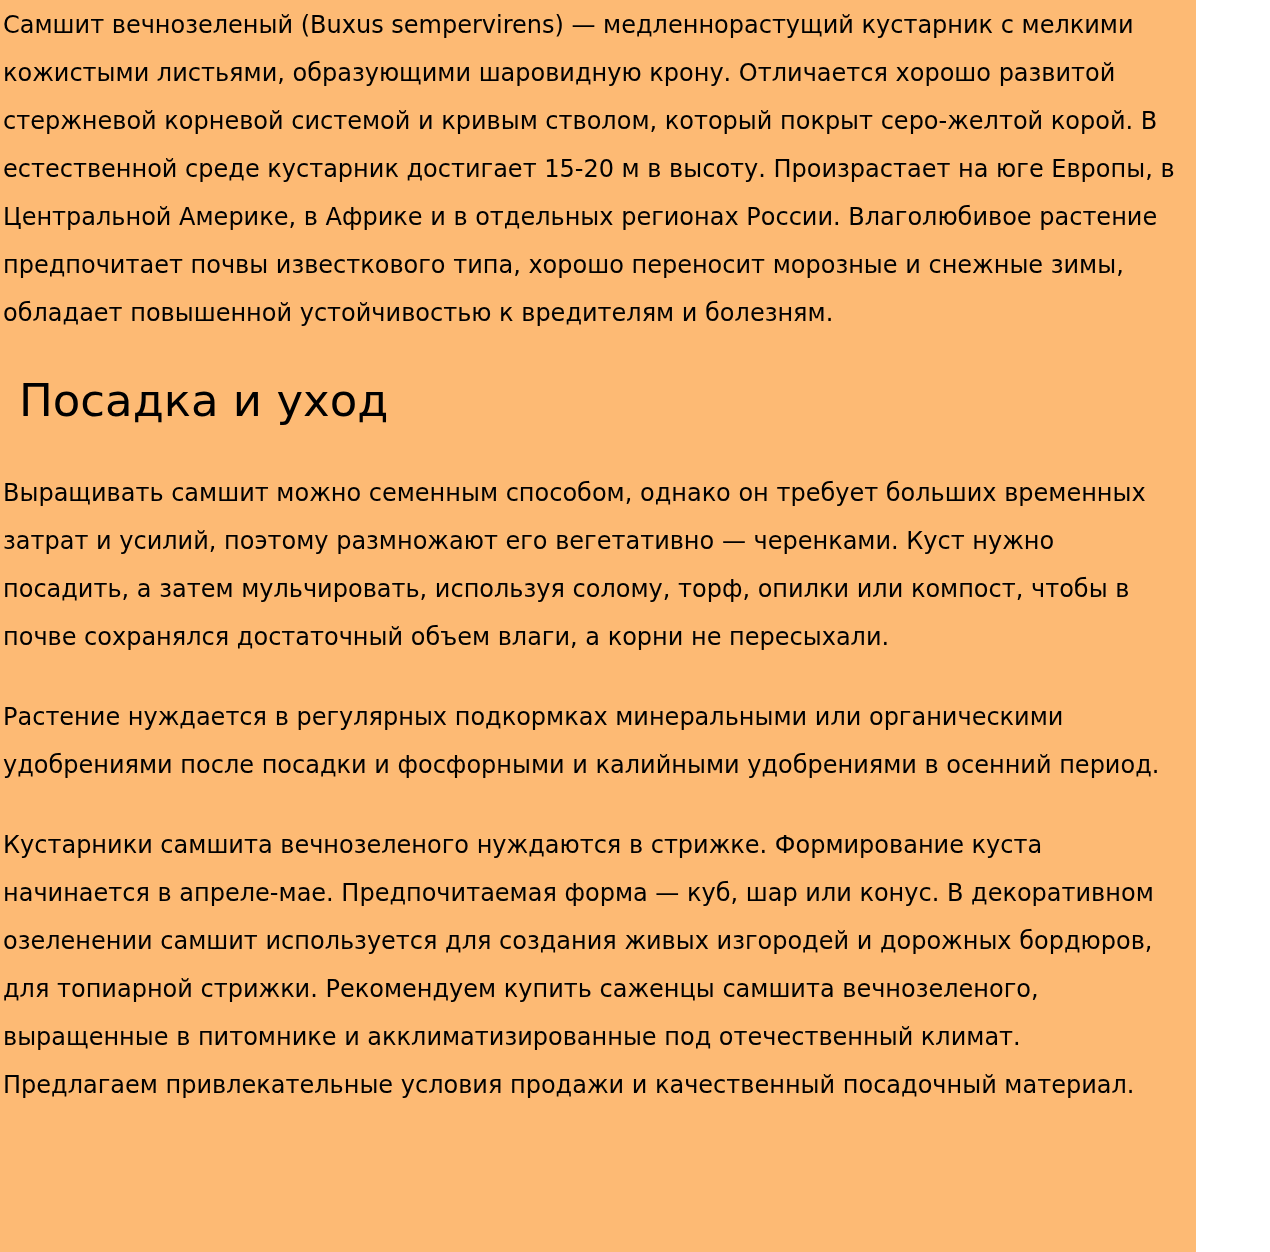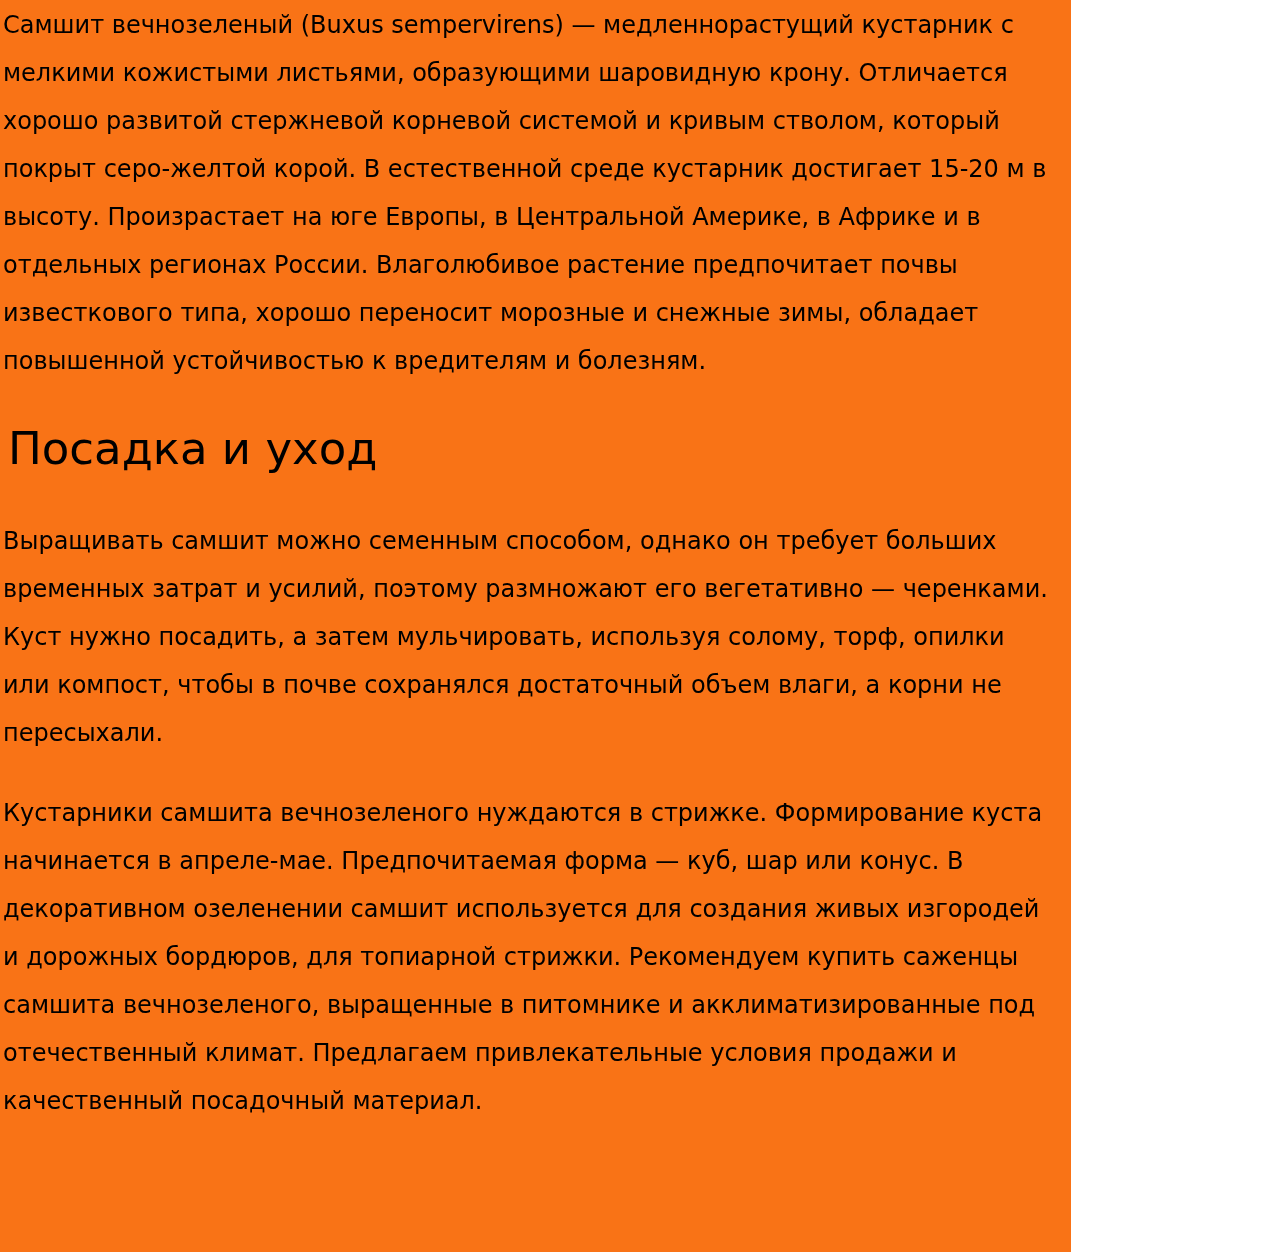--- a/index.html
+++ b/index.html
@@ -2,52 +2,53 @@
 <html lang="ru"><head>
 <meta charset="utf-8">
 <style>
   html, body {
     margin: 0;
     padding: 0;
     background: #ffffff;
   }
   .page {
     position: relative;
-    width: 1071px;
+    width: 1196px;
     height: 1252px;
     box-sizing: border-box;
     overflow: hidden;
-    background: #f97316;
+    background: #fdba74;
     color: #000000;
     font-family: "DejaVu Sans", "Liberation Sans", sans-serif;
     padding: 1px 14px 0 3px;
   }
   .page p {
     font-size: 24px;
     line-height: 2;
     margin: 0 0 32px 0;
     color: #000000;
   }
   .page h2 {
     font-size: 45px;
     font-weight: 400;
     line-height: 1.05;
-    margin: 40px 0 45px 5px;
+    margin: 40px 0 45px 16px;
     color: #000000;
     max-width: 1100px;
   }
 </style>
 </head>
 <body>
 
 <div class="page">
 
   <p>Самшит вечнозеленый (Buxus sempervirens) — медленнорастущий кустарник с мелкими кожистыми листьями, образующими шаровидную крону. Отличается хорошо развитой стержневой корневой системой и кривым стволом, который покрыт серо-желтой корой. В естественной среде кустарник достигает 15-20 м в высоту. Произрастает на юге Европы, в Центральной Америке, в Африке и в отдельных регионах России. Влаголюбивое растение предпочитает почвы известкового типа, хорошо переносит морозные и снежные зимы, обладает повышенной устойчивостью к вредителям и болезням.</p>
 
   <h2>Посадка и уход</h2>
 
   <p>Выращивать самшит можно семенным способом, однако он требует больших временных затрат и усилий, поэтому размножают его вегетативно — черенками. Куст нужно посадить, а затем мульчировать, используя солому, торф, опилки или компост, чтобы в почве сохранялся достаточный объем влаги, а корни не пересыхали.</p>
 
+  <p>Растение нуждается в регулярных подкормках минеральными или органическими удобрениями после посадки и фосфорными и калийными удобрениями в осенний период.</p>
 
 
   <p>Кустарники самшита вечнозеленого нуждаются в стрижке. Формирование куста начинается в апреле-мае. Предпочитаемая форма — куб, шар или конус. В декоративном озеленении самшит используется для создания живых изгородей и дорожных бордюров, для топиарной стрижки. Рекомендуем купить саженцы самшита вечнозеленого, выращенные в питомнике и акклиматизированные под отечественный климат. Предлагаем привлекательные условия продажи и качественный посадочный материал.</p>
 
 </div>
 
 </body></html>

